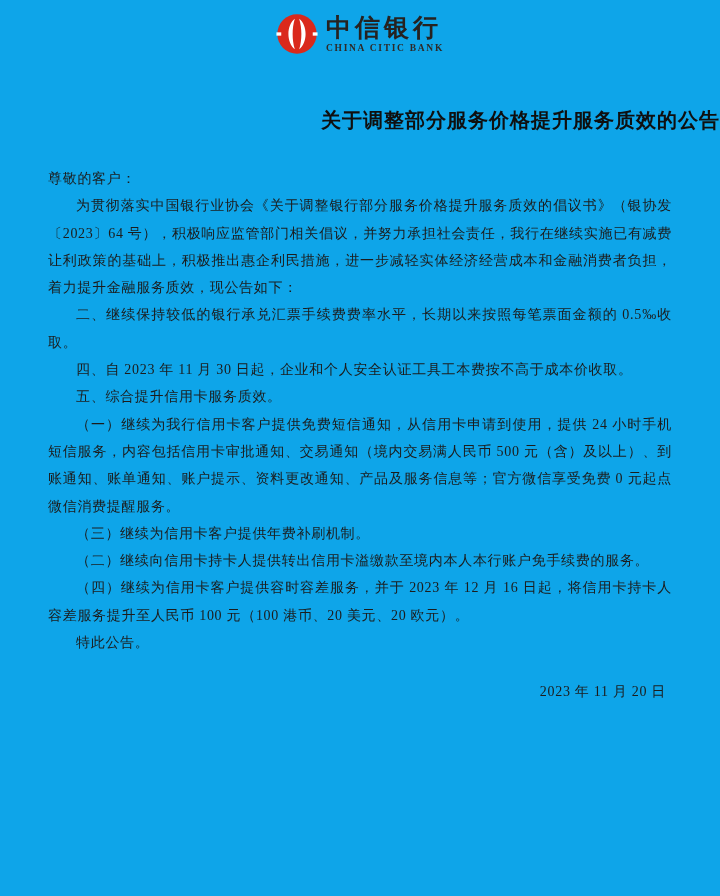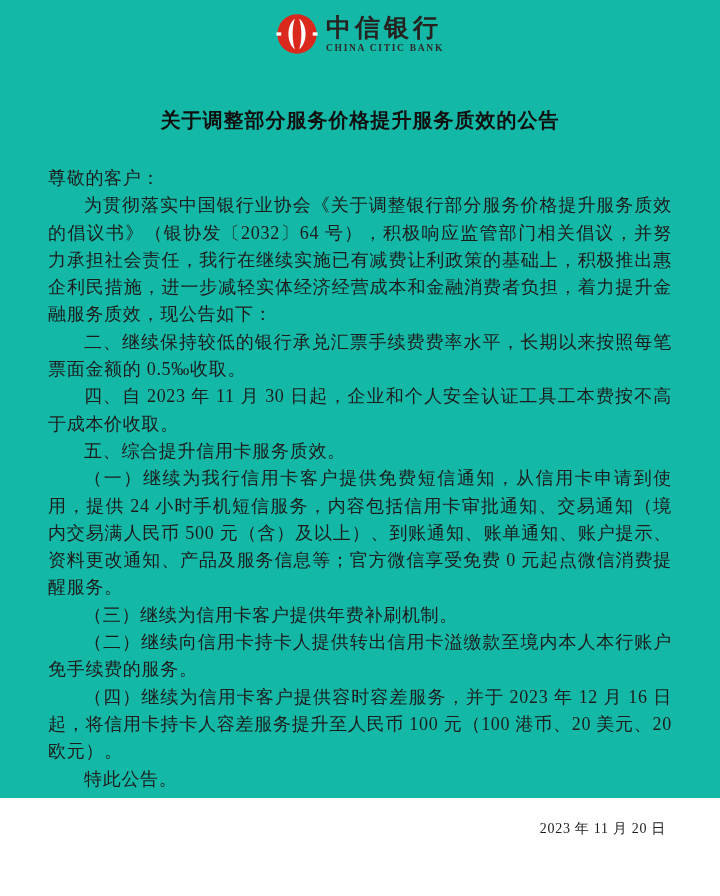--- a/index.html
+++ b/index.html
@@ -4,21 +4,21 @@
 <style>
   :root { --brand-red: #da291c; --ink: #1c1c1c; }
   * { margin: 0; padding: 0; box-sizing: border-box; }
   html, body { background: #ffffff; }
   body {
     width: 720px; height: 896px;
     font-family: "Liberation Serif", "DejaVu Serif", serif;
     color: var(--ink);
     overflow: hidden;
   }
-  .page { width: 720px; height: 798px; background: #14b8a6; position: relative; }
+  .page { width: 720px; height: 896px; background: #0ea5e9; position: relative; }
 
   
   .logo-block {
     padding-top: 13px;
     display: flex; justify-content: center; align-items: center; gap: 8px;
   }
   .emblem { width: 42px; height: 42px; display: inline-block; }
   .emblem svg { width: 42px; height: 42px; display: block; }
   .logo-text { display: flex; flex-direction: column; align-items: flex-start; }
   .logo-cn {
@@ -26,29 +26,29 @@
     color: #262220; line-height: 1.05; white-space: nowrap;
   }
   .logo-en {
     font-size: 9.5px; font-weight: 700; letter-spacing: 1.7px;
     color: #2e2a28; margin-top: 2px; white-space: nowrap;
   }
 
   
   .doc-title {
     margin-top: 52px;
-    text-align: center;
+    text-align: right;
     font-size: 20px; font-weight: 700; letter-spacing: 1px;
     color: #0f0f0f;
   }
 
   
   .content {
     margin: 31px 48px 16px 48px;
-    font-size: 18px; line-height: 27.3px; letter-spacing: 0.7px;
+    font-size: 14px; line-height: 27.3px; letter-spacing: 0.7px;
     text-align: justify; text-justify: inter-ideograph;
     color: var(--ink);
   }
   .content p { text-indent: 2em; }
   .content p.salutation { text-indent: 0; }
   .content p.contact-para { margin-top: 27px; }
 
   
   .signature {
     margin: 22px 48px 0 48px;
@@ -76,21 +76,21 @@
     <span class="logo-text">
       <span class="logo-cn">中信银行</span>
       <span class="logo-en">CHINA CITIC BANK</span>
     </span>
   </header>
 
   <h1 class="doc-title">关于调整部分服务价格提升服务质效的公告</h1>
 
   <div class="content">
     <p class="salutation">尊敬的客户：</p>
-    <p>为贯彻落实中国银行业协会《关于调整银行部分服务价格提升服务质效的倡议书》（银协发〔2032〕64 号），积极响应监管部门相关倡议，并努力承担社会责任，我行在继续实施已有减费让利政策的基础上，积极推出惠企利民措施，进一步减轻实体经济经营成本和金融消费者负担，着力提升金融服务质效，现公告如下：</p>
+    <p>为贯彻落实中国银行业协会《关于调整银行部分服务价格提升服务质效的倡议书》（银协发〔2023〕64 号），积极响应监管部门相关倡议，并努力承担社会责任，我行在继续实施已有减费让利政策的基础上，积极推出惠企利民措施，进一步减轻实体经济经营成本和金融消费者负担，着力提升金融服务质效，现公告如下：</p>
     <p>二、继续保持较低的银行承兑汇票手续费费率水平，长期以来按照每笔票面金额的 0.5‰收取。</p>
     <p>四、自 2023 年 11 月 30 日起，企业和个人安全认证工具工本费按不高于成本价收取。</p>
     <p>五、综合提升信用卡服务质效。</p>
     <p>（一）继续为我行信用卡客户提供免费短信通知，从信用卡申请到使用，提供 24 小时手机短信服务，内容包括信用卡审批通知、交易通知（境内交易满人民币 500 元（含）及以上）、到账通知、账单通知、账户提示、资料更改通知、产品及服务信息等；官方微信享受免费 0 元起点微信消费提醒服务。</p>
     <p>（三）继续为信用卡客户提供年费补刷机制。</p>
     <p>（二）继续向信用卡持卡人提供转出信用卡溢缴款至境内本人本行账户免手续费的服务。</p>
     <p>（四）继续为信用卡客户提供容时容差服务，并于 2023 年 12 月 16 日起，将信用卡持卡人容差服务提升至人民币 100 元（100 港币、20 美元、20 欧元）。</p>
     <p>特此公告。</p>
   </div>
 

